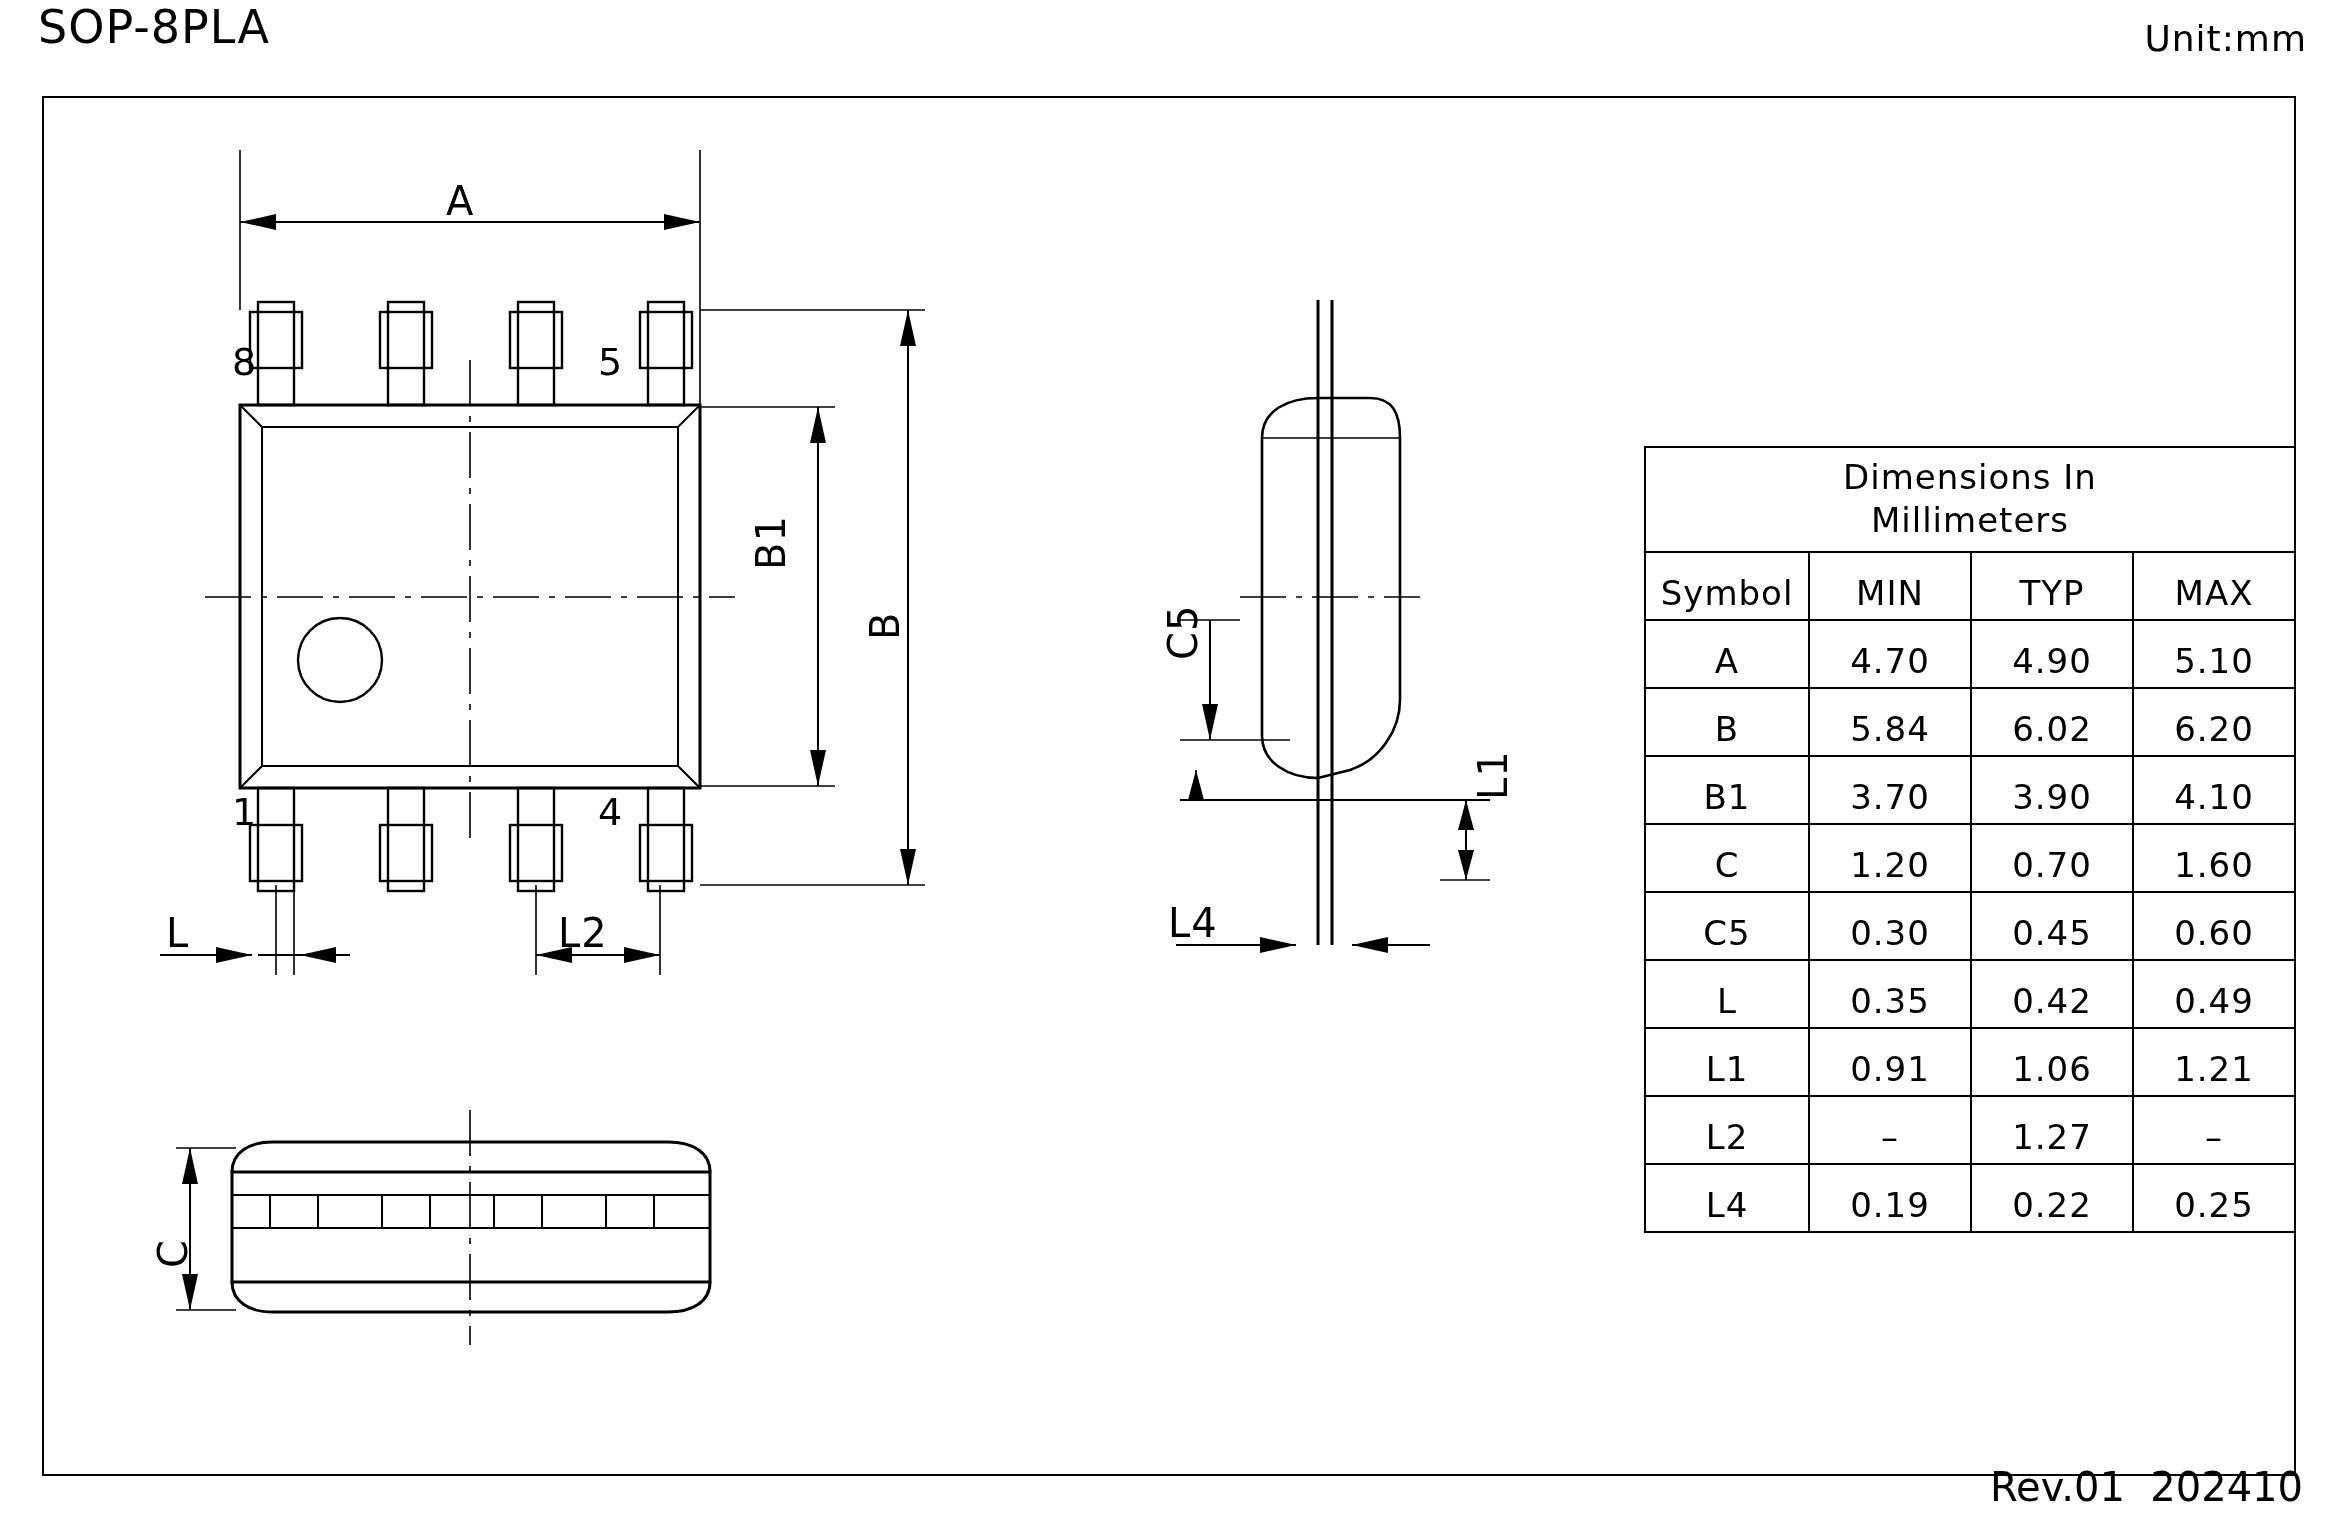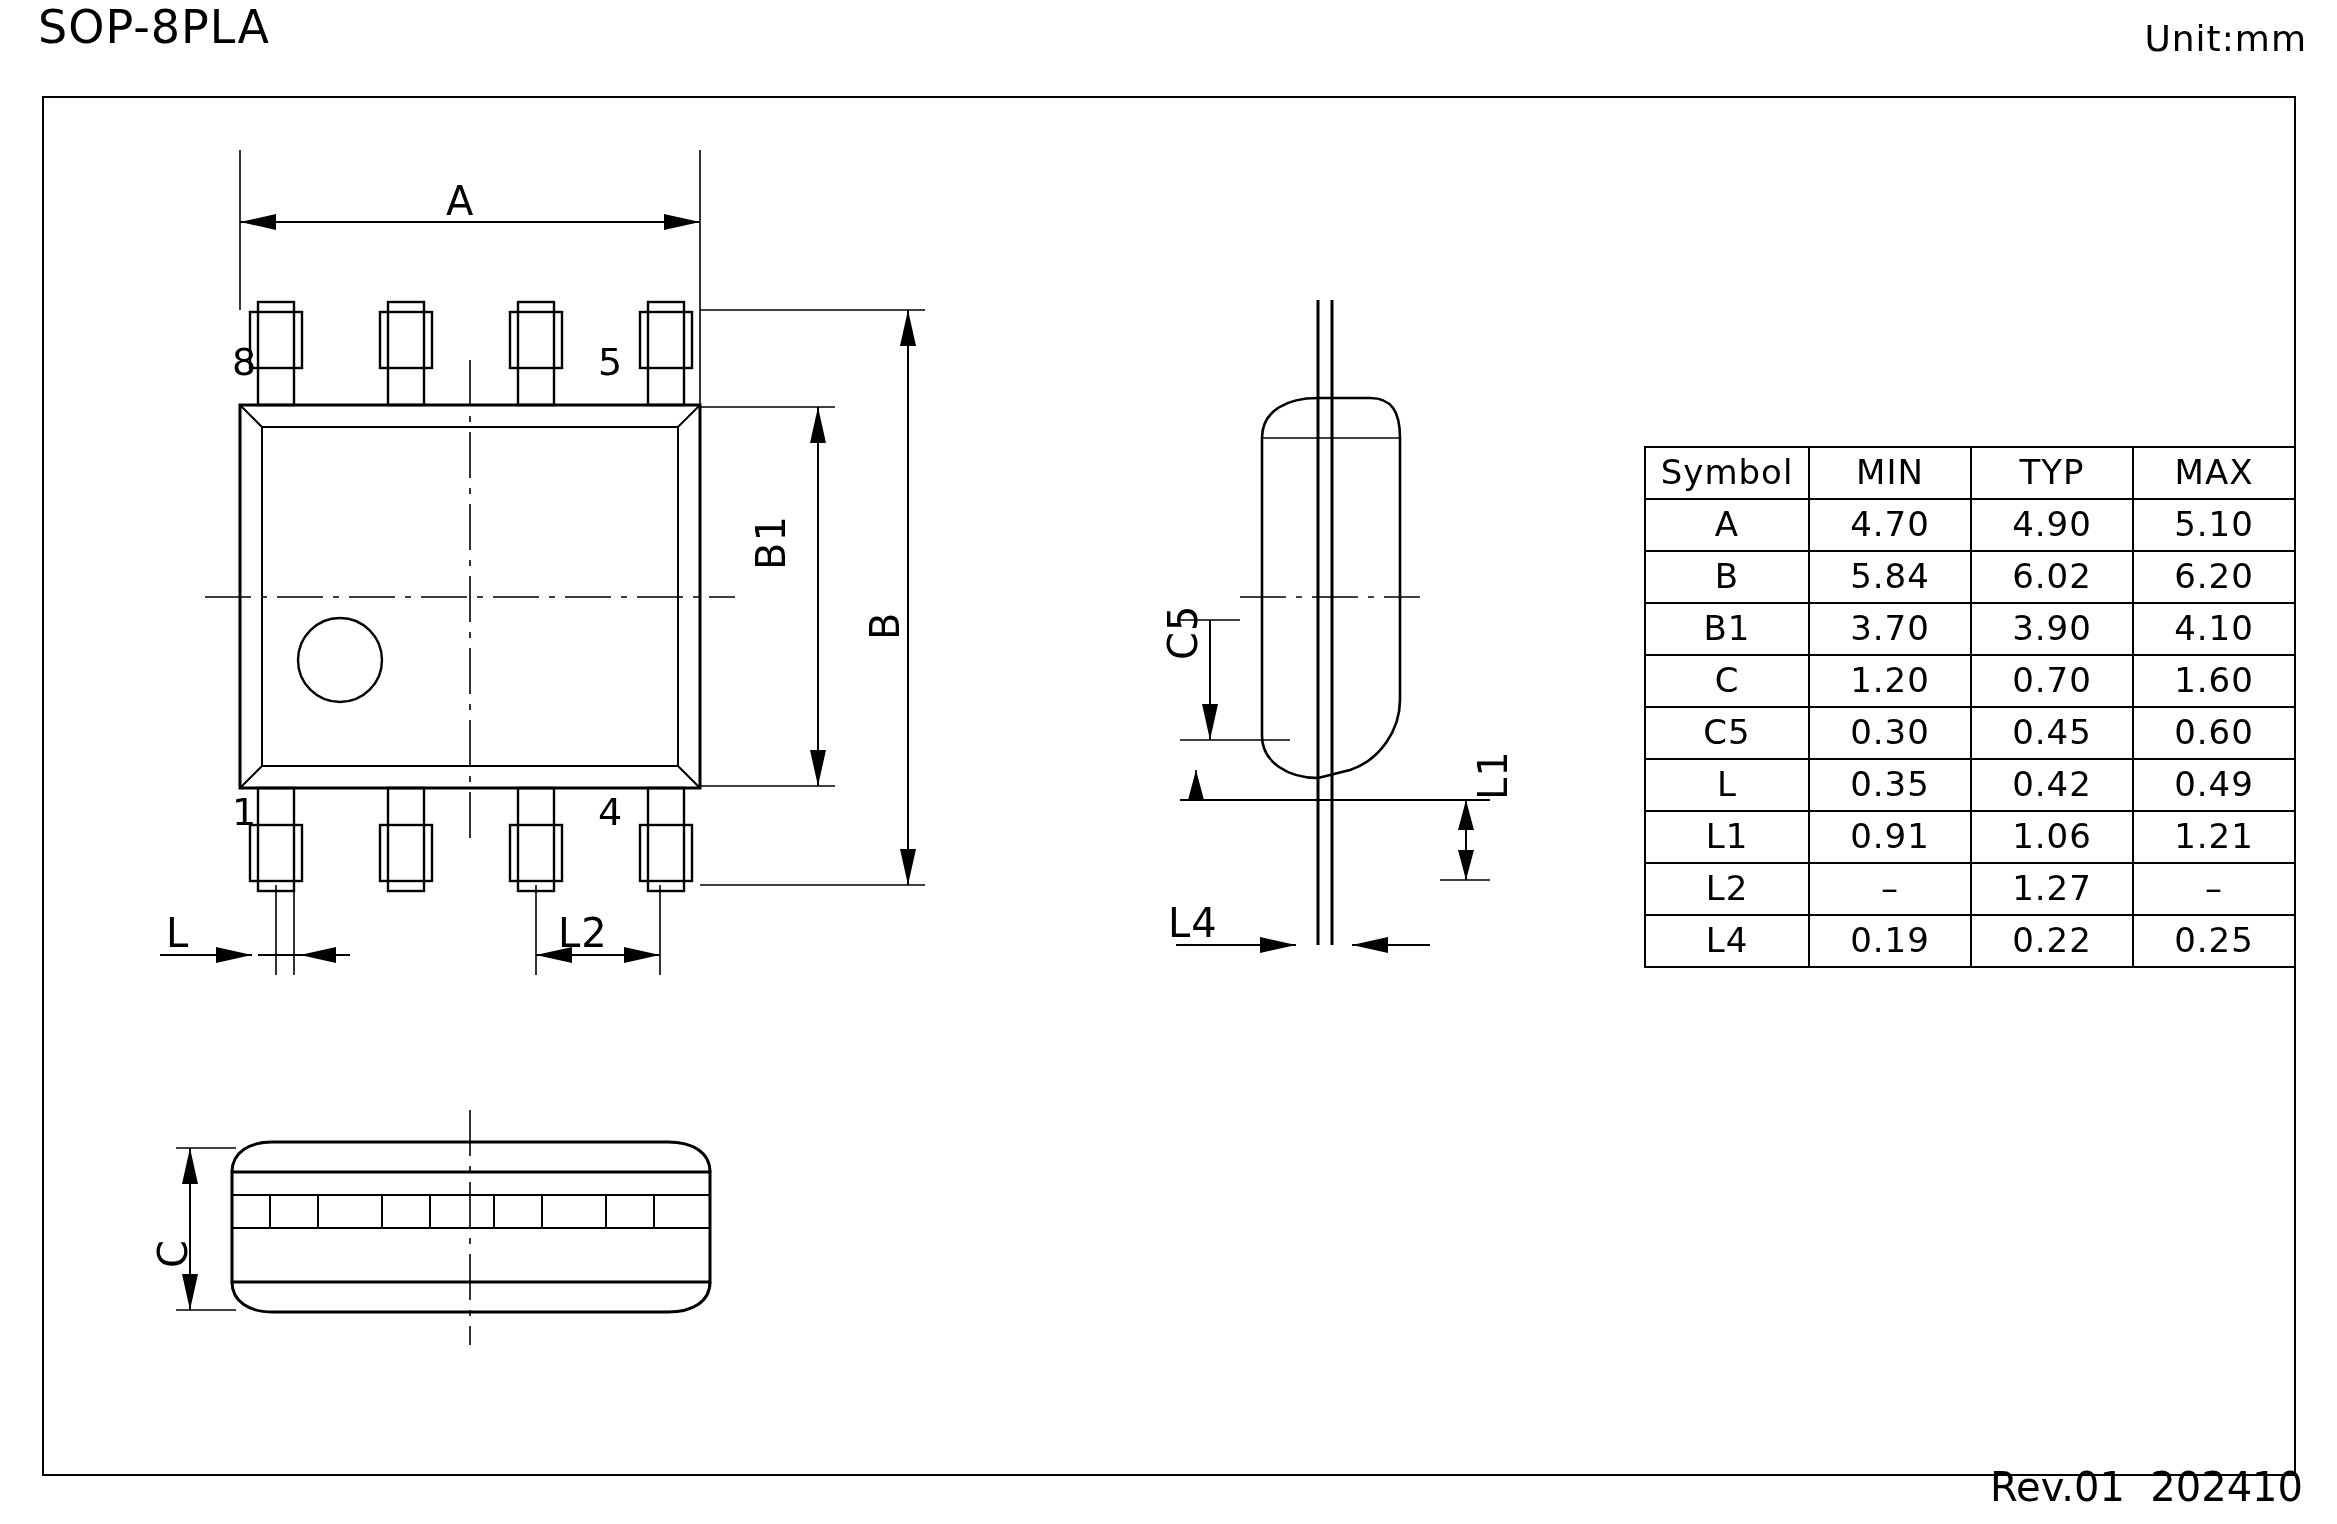--- a/index.html
+++ b/index.html
@@ -64,21 +64,21 @@
     border-collapse: collapse;
     border: 2px solid #000;
     background: #fff;
   }
   #dimtable td, #dimtable th {
     border: 2px solid #000;
     font-family: "DejaVu Sans", sans-serif;
     font-weight: normal;
     font-size: 34px;
     text-align: center;
-    padding: 4px 0 6px 0;
+    padding: 20px 0 6px 0;
     letter-spacing: 1px;
     color: #000;
   }
   #dimtable .hdrrow td {
     font-size: 34px;
     line-height: 1.25;
     padding: 8px 0 10px 0;
   }
   #dimtable col.sym { width: 164px; }
   #dimtable col.val { width: 162px; }
@@ -237,20 +237,26 @@
   <div class="lbl" style="left:150px; top:1268px; font-size:40px; transform:rotate(-90deg); transform-origin:left top;">C</div>
 
   <table id="dimtable">
     <colgroup>
       <col class="sym">
         <col class="val">
         <col class="val">
         <col class="val">
     </colgroup>
     <tbody>
+      <tr class="hdrrow">
+        <td colspan="4">
+          <div>Dimensions   In</div>
+          <div>Millimeters</div>
+        </td>
+      </tr>
       <tr>
         <td>Symbol</td>
         <td>MIN</td>
         <td>TYP</td>
         <td>MAX</td>
       </tr>
       <tr>
         <td>A</td>
         <td>4.70</td>
         <td>4.90</td>

